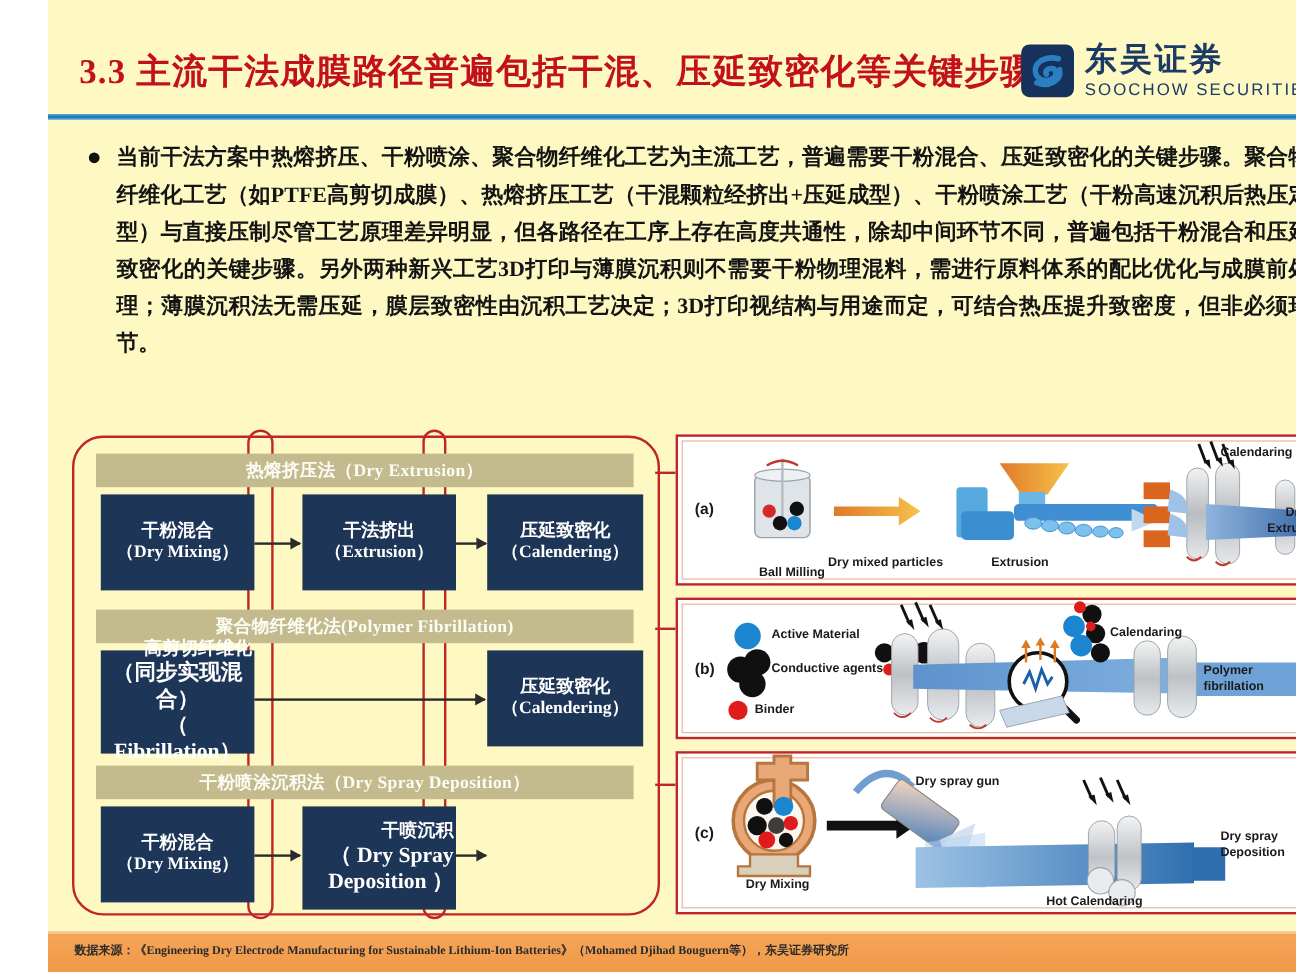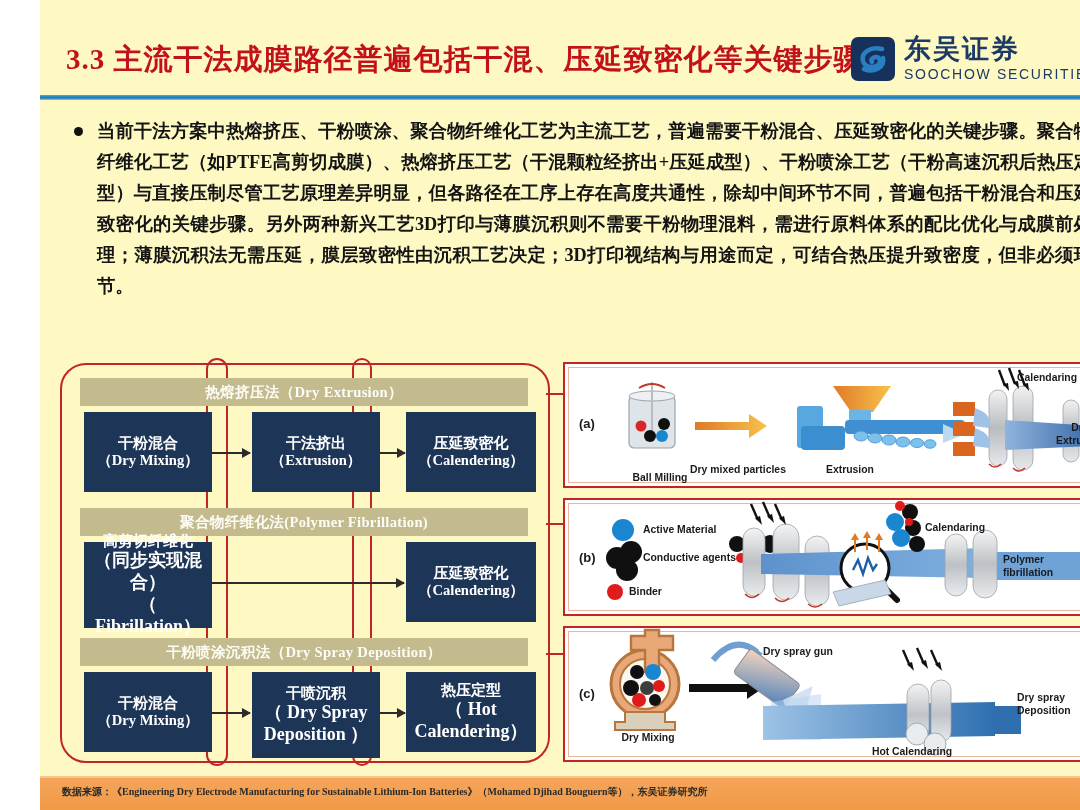--- a/index.html
+++ b/index.html
@@ -91,21 +91,21 @@
     display:flex;flex-direction:column;align-items:center;justify-content:center;
     text-align:center;line-height:1.22;
     font-family:"Liberation Serif","DejaVu Serif",serif;font-weight:bold;
     box-sizing:border-box;padding:2px;
   }
   .nbox .cn{font-size:15px;}
   .nbox .en{font-size:14.6px;}
   .nbox.b1{left:4px;width:128px;height:80px;}
   .nbox.b2{left:172px;width:128px;height:80px;}
   .nbox.b3{left:326px;width:130px;height:80px;}
-  .nbox.tall{height:86px;}
+  .nbox.tall{height:86px;align-items:flex-end;}
   .nbox .sm{font-size:18px;}
 
   .arrow{
     position:absolute;height:2px;background:#2b2b2b;top:40px;
   }
   .arrow::after{
     content:"";position:absolute;right:-1px;top:-4px;
     border-left:9px solid #2b2b2b;
     border-top:5px solid transparent;border-bottom:5px solid transparent;
   }
@@ -232,24 +232,20 @@
             <span class="cn">干粉混合</span>
             <span class="en">（Dry Mixing）</span>
           </div>
           <div class="arrow a1" style="left:132px;width:38px;"></div>
           <div class="nbox b2 tall">
             <span class="cn">干喷沉积</span>
             <span class="en sm">（ Dry Spray</span>
             <span class="en sm">Deposition ）</span>
           </div>
           <div class="arrow a2"></div>
-          <div class="nbox b3">
-            <span class="cn">热压定型</span>
-            <span class="en sm">（ Hot Calendering）</span>
-          </div>
         </div>
       </div>
     </div>
 
     <div class="conn" style="left:488px;top:33px;width:22px;"></div>
     <div class="conn" style="left:488px;top:163px;width:22px;"></div>
     <div class="conn" style="left:488px;top:293px;width:22px;"></div>
 
     <div class="panels">
 

